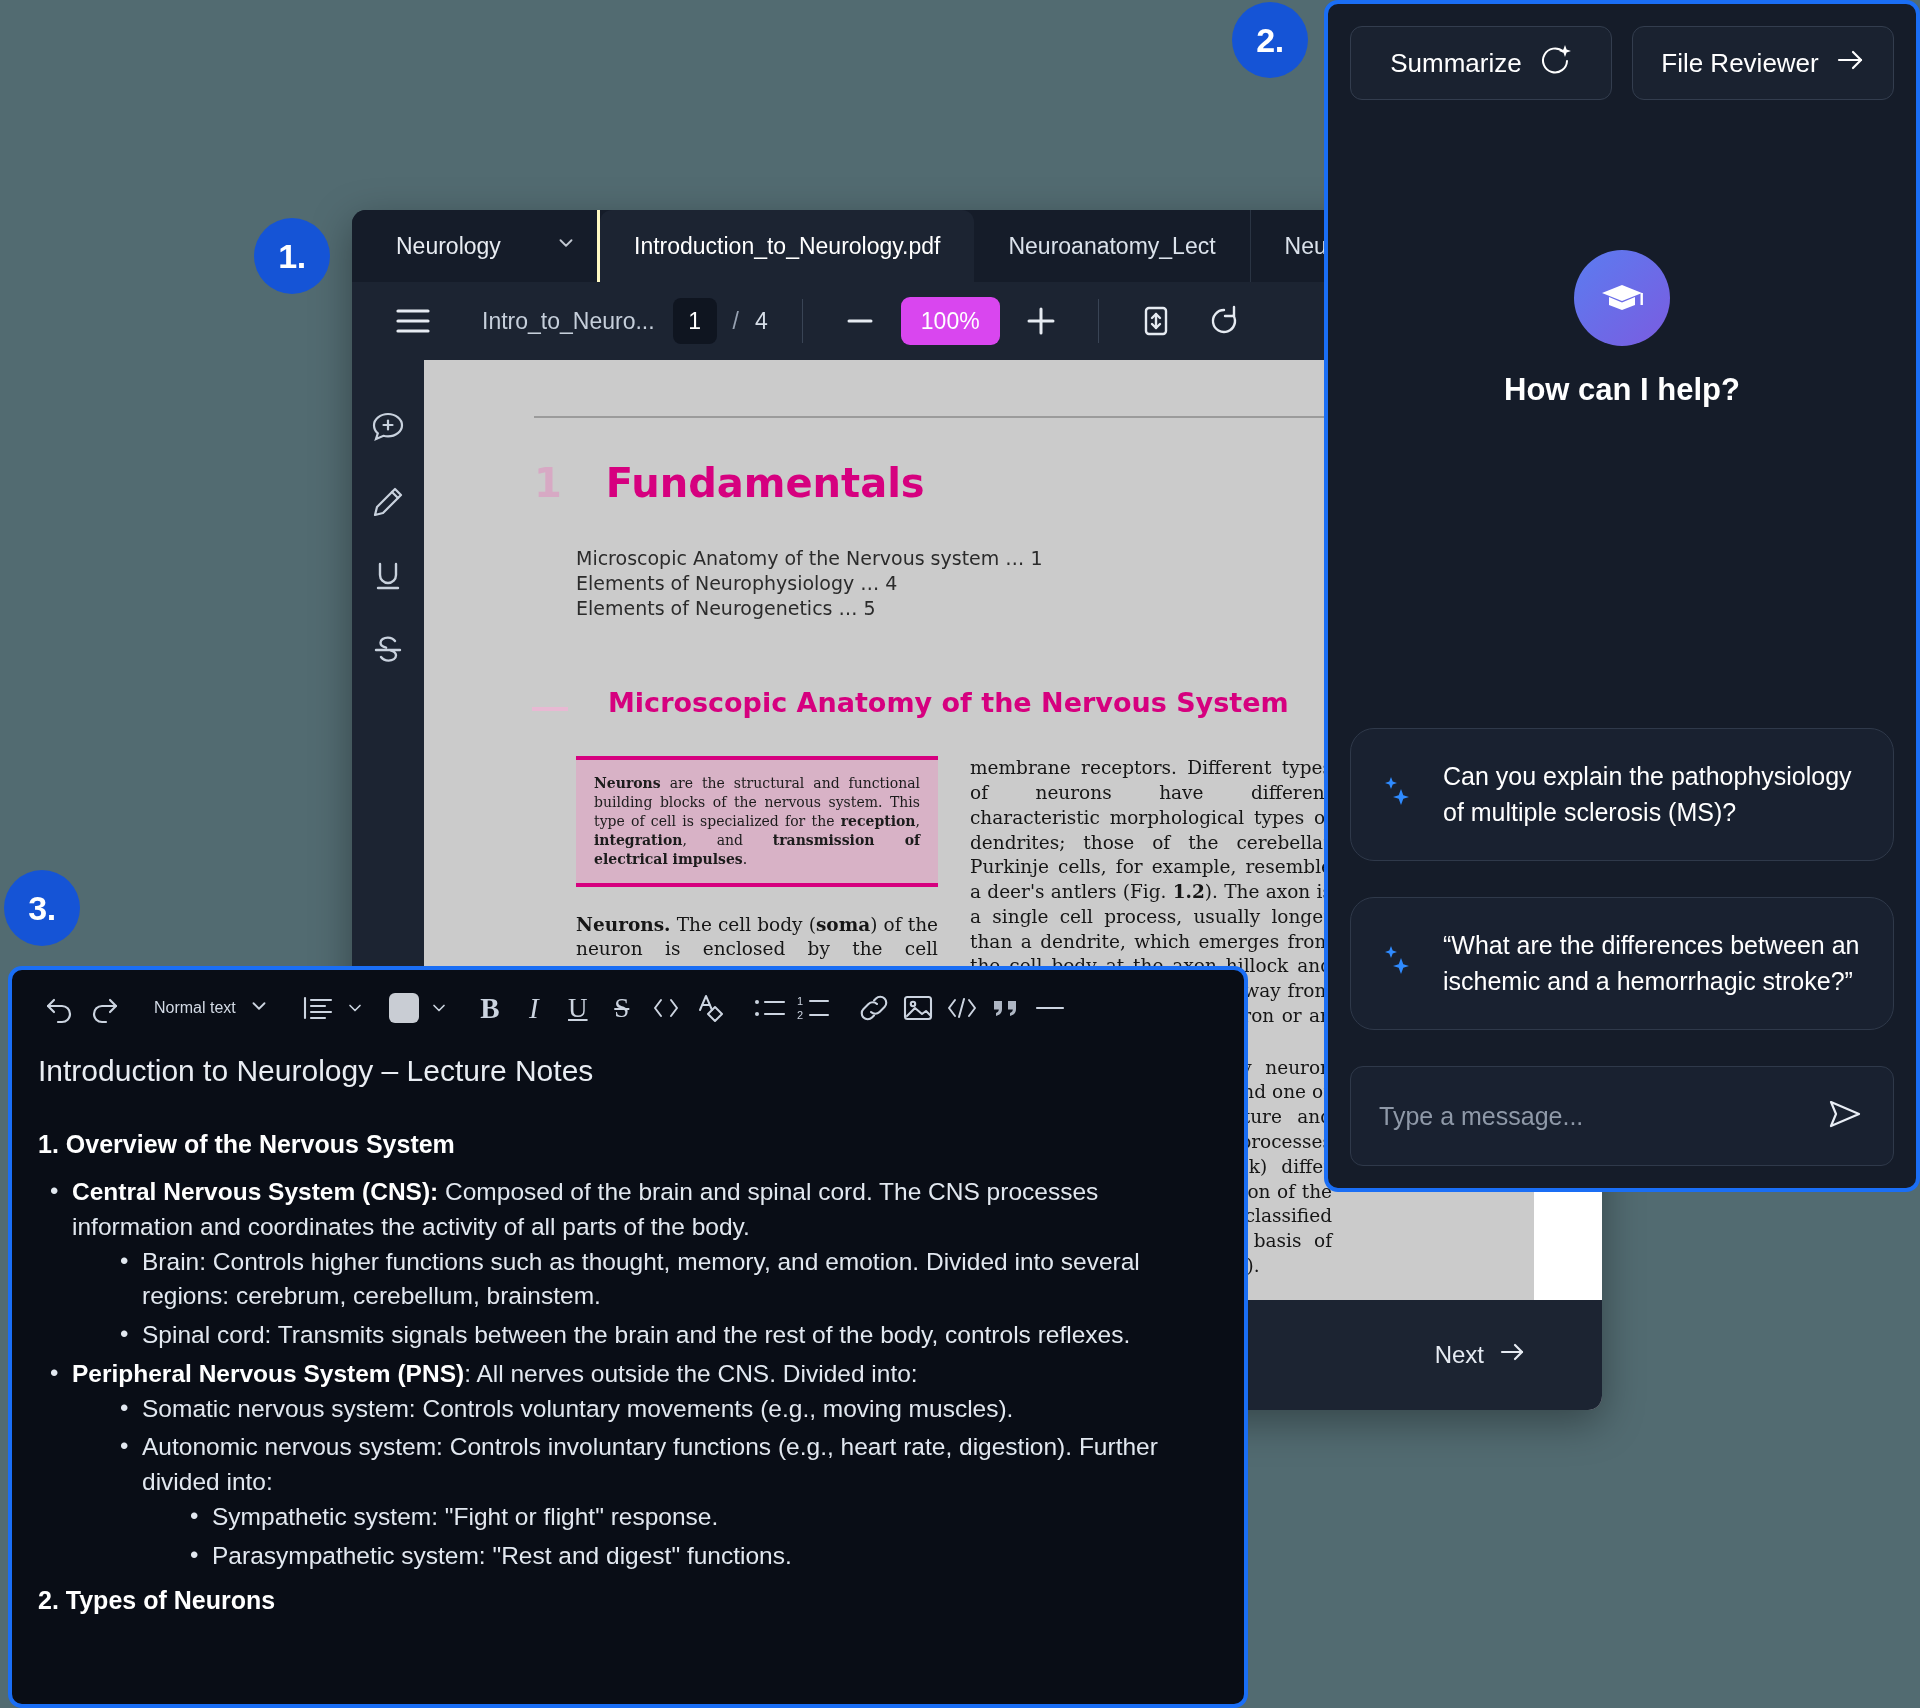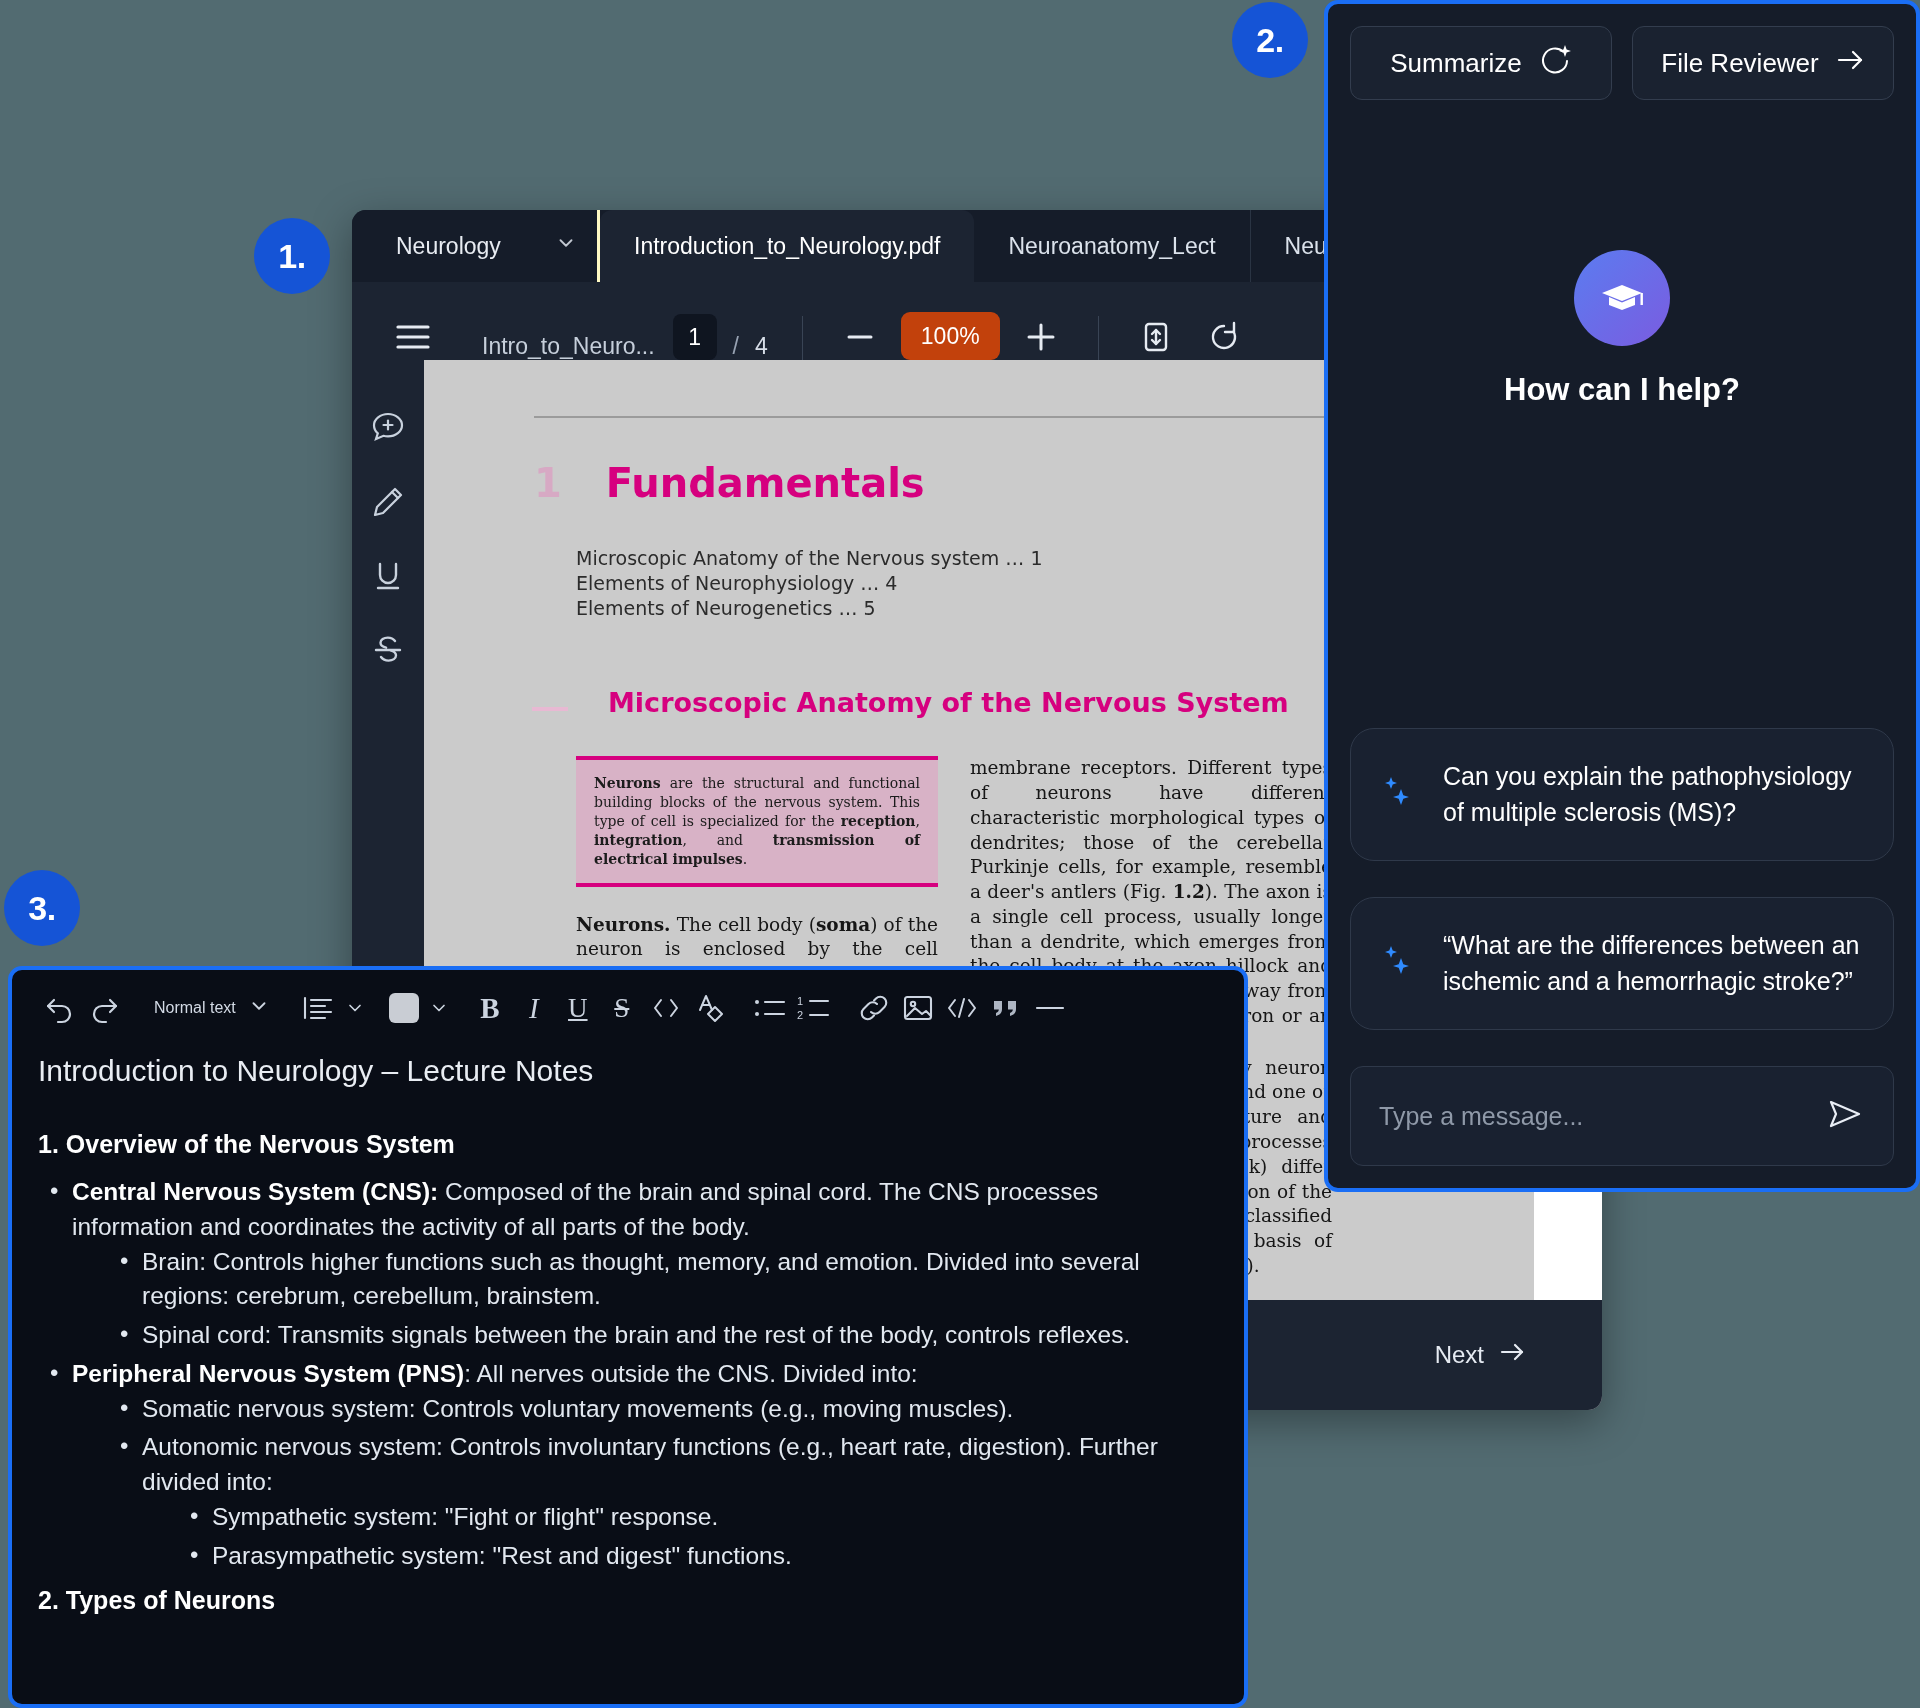--- a/index.html
+++ b/index.html
@@ -90,21 +90,21 @@
     border-radius: 12px 12px 0 0;
     border-right: none;
     color: #ffffff;
   }
 
   
   #pdf-toolbar {
     height: 78px;
     background: #1c2432;
     display: flex;
-    align-items: flex-end;
+    align-items: center;
     padding: 0 30px;
     gap: 0;
   }
   .tb-icon {
     width: 46px; height: 46px;
     display: flex; align-items: center; justify-content: center;
     color: #e6ebf2;
   }
   #hamburger { margin-right: 46px; margin-left: 8px; }
   #doc-name {
@@ -124,21 +124,21 @@
     padding: 0 12px;
   }
   #page-sep { color: #97a2b2; font-size: 23px; margin: 0 16px; }
   #page-total { color: #d7dee8; font-size: 23px; }
   .tb-divider {
     width: 1px; height: 44px; background: #394455;
     margin: 0 34px;
   }
   #zoom-out, #zoom-in { color: #e6ebf2; }
   #zoom-value {
-    background: #c2410c;
+    background: #d946ef;
     border-radius: 9px;
     height: 48px;
     display: flex; align-items: center; justify-content: center;
     padding: 0 20px;
     color: #ffffff;
     font-size: 23px;
     margin: 0 18px;
   }
   .tb-spacer { flex: 1; }
 

